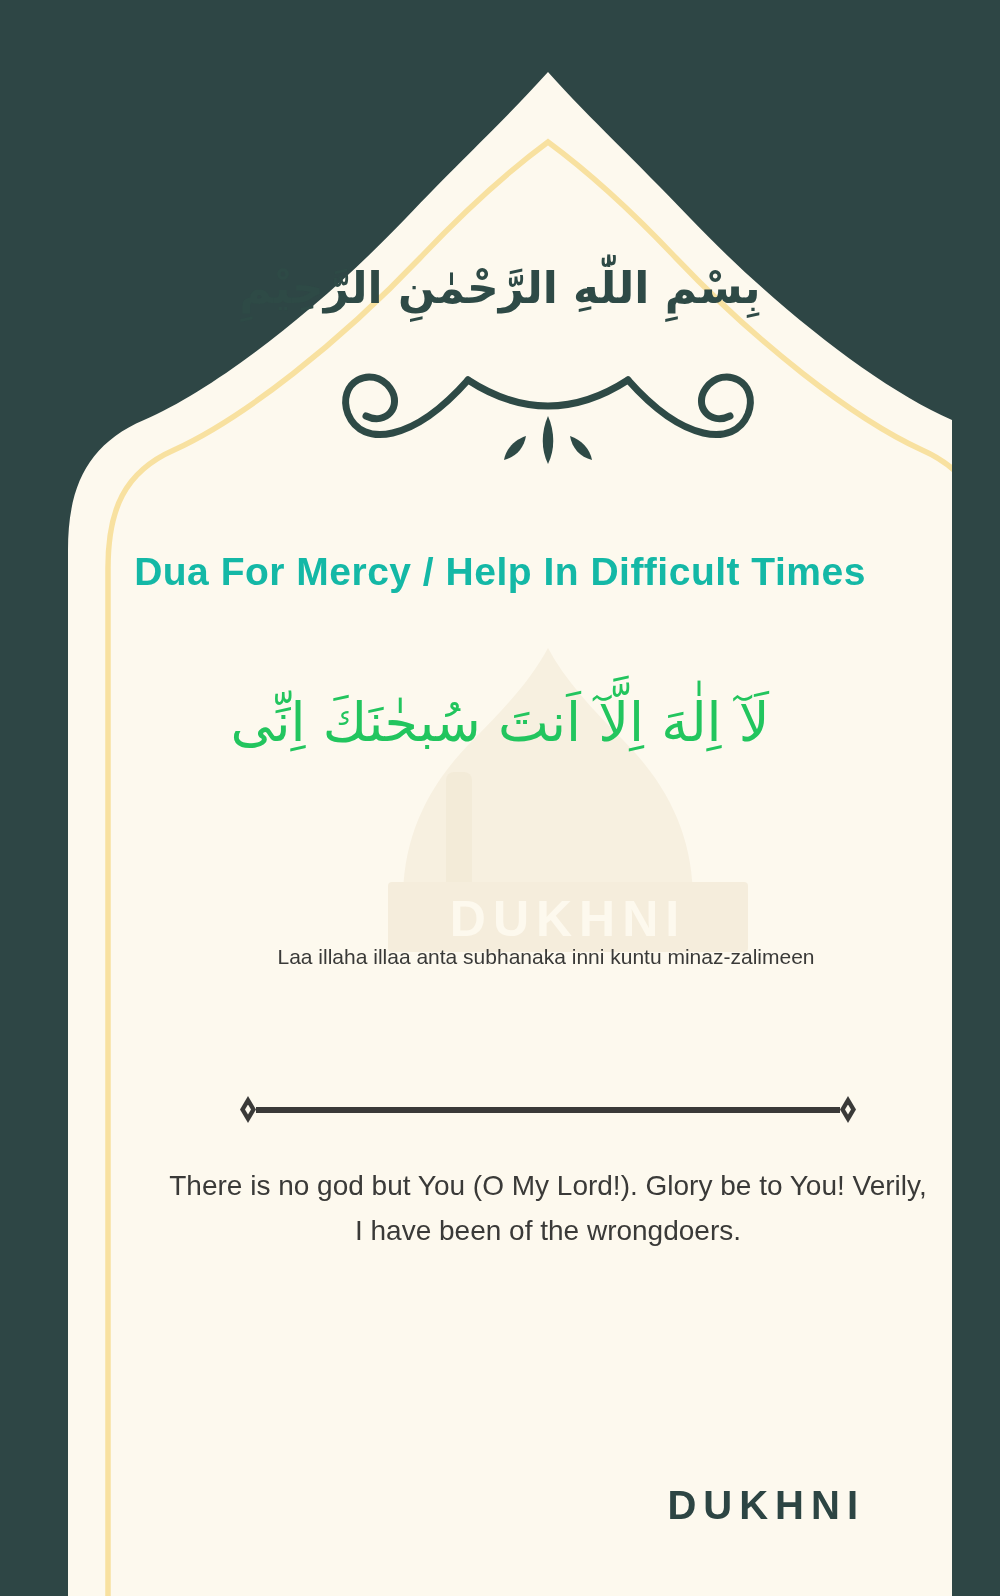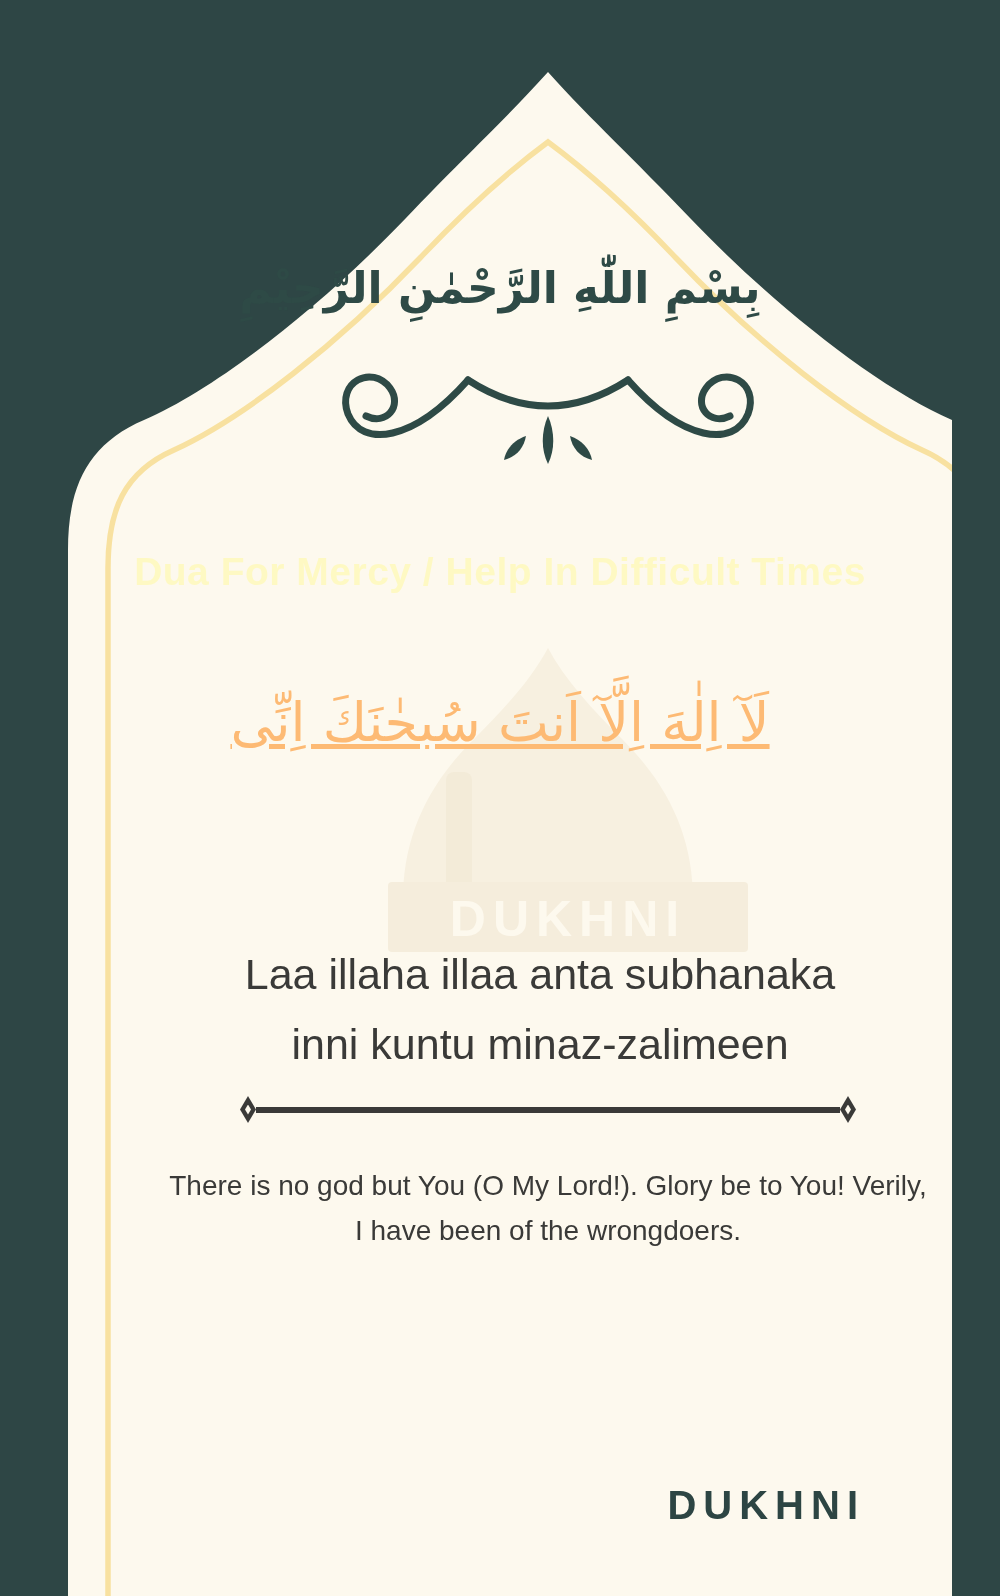--- a/index.html
+++ b/index.html
@@ -52,36 +52,35 @@
     color: #2e4a46;
   }
   .bismillah-flourish {
     position: absolute; left: 270px; top: 352px;
   }
   .card-title {
     position: absolute; left: 0; right: 0; top: 550px;
     text-align: center;
     font-size: 39px; font-weight: bold;
     letter-spacing: 0.5px;
-    color: #fef9c3;
+    color: #14b8a6;
   }
   .arabic-dua {
     position: absolute; left: 0; right: 0; top: 668px;
     text-align: center;
     direction: rtl;
     font-family: "DejaVu Sans", sans-serif;
     font-size: 54px;
-    color: #fdba74;
-    text-decoration: underline;
+    color: #22c55e;
   }
   .arabic-line { height: 110px; line-height: 110px; }
   .transliteration {
-    position: absolute; left: 162px; top: 940px; width: 660px;
+    position: absolute; left: 168px; top: 940px; width: 660px;
     text-align: center;
-    font-size: 43px; line-height: 1.62;
+    font-size: 21px; line-height: 1.62;
     color: #3a3a38;
   }
   .divider {
     position: absolute; left: 192px; top: 1096px; width: 616px;
     display: flex; align-items: center;
   }
   .divider-line { flex: 1; height: 6px; background: #3a3a38; }
   .diamond {
     position: relative;
     width: 16px; height: 27px;

